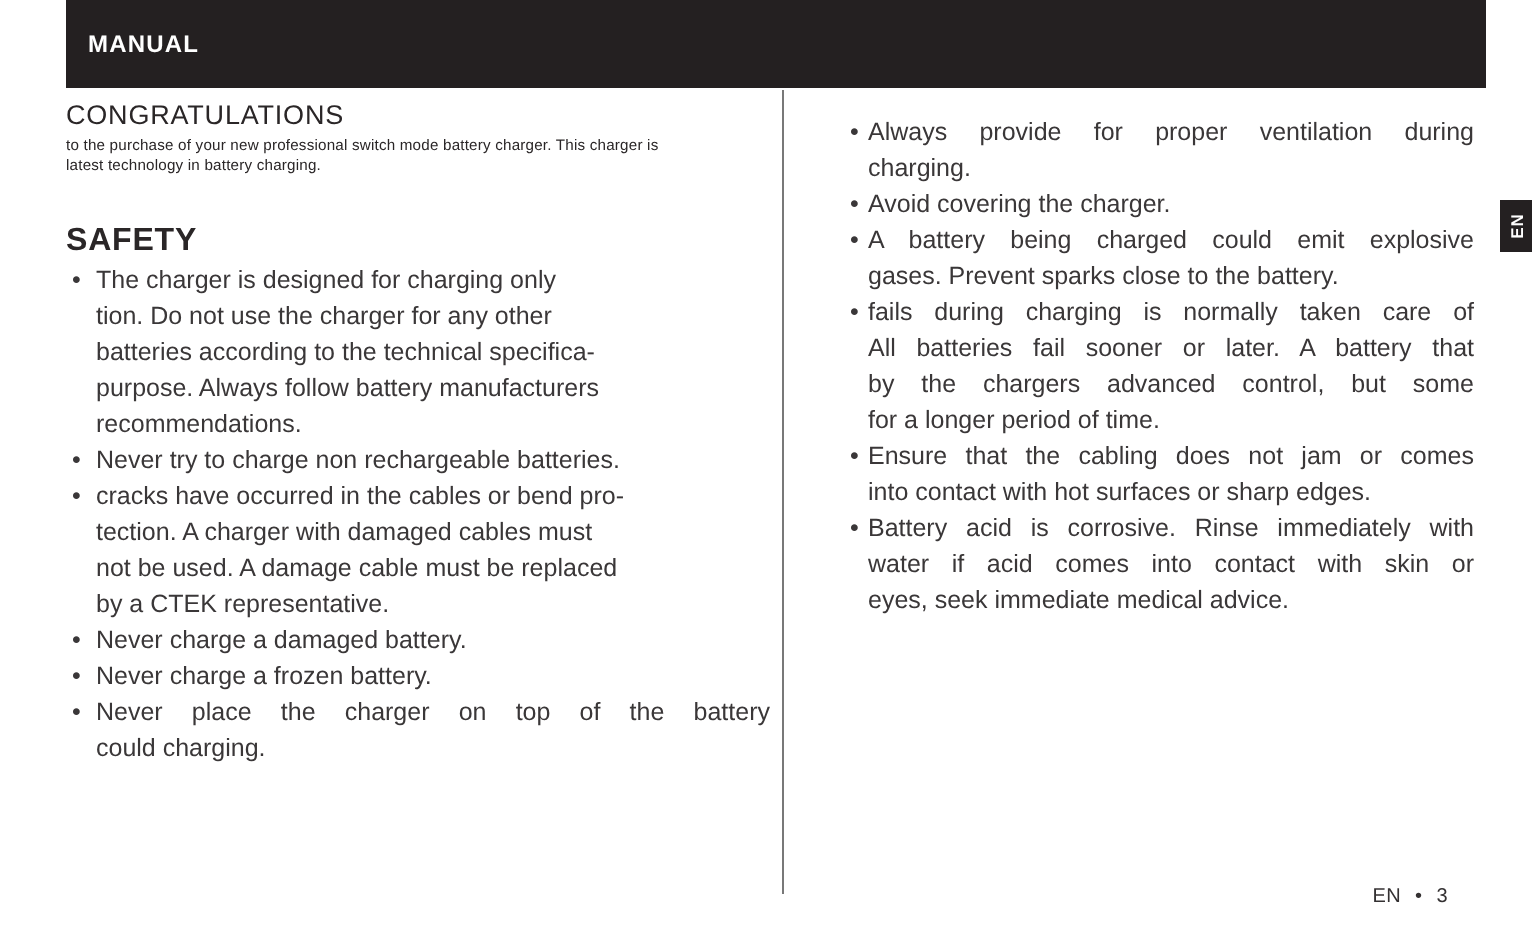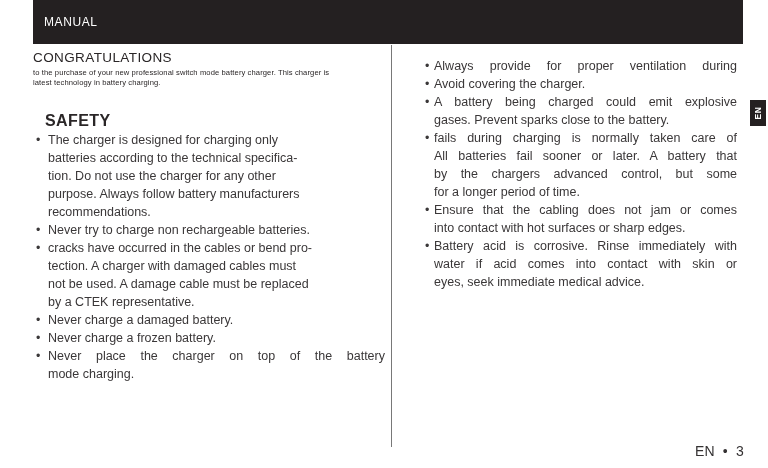--- a/index.html
+++ b/index.html
@@ -7,53 +7,53 @@
     width:768px;height:468px;position:relative;overflow:hidden;
     background:#ffffff;color:#383536;
     font-family:"Liberation Sans", sans-serif;
     -webkit-font-smoothing:antialiased;
   }
   .topbar{
     position:absolute;left:33px;top:0;width:710px;height:44px;
     background:#242021;color:#ffffff;display:flex;align-items:center;
   }
   .topbar .title{
-    font-weight:normal;font-size:12px;letter-spacing:.6px;padding-left:11px;
+    font-weight:bold;font-size:12px;letter-spacing:.6px;padding-left:11px;
   }
   .divider{
     position:absolute;left:391px;top:45px;width:1px;height:402px;background:#787878;
   }
   .col-left{position:absolute;left:33px;top:44px;width:352px}
   .col-right{position:absolute;left:422px;top:44px;width:315px;padding-top:13px}
   .congrats-h{
     font-size:13.5px;font-weight:normal;letter-spacing:.4px;color:#2a2627;
     margin:6px 0 3px 0;
   }
   .fineprint{font-size:7.6px;line-height:10px;color:#2a2627;letter-spacing:.1px}
   .fineprint .ln{white-space:nowrap}
   .safety-h{
     font-size:16px;font-weight:bold;letter-spacing:.4px;color:#2a2627;
-    margin:24px 0 1px 12px;
+    margin:24px 0 1px 0;
   }
   .bullets{font-size:12.5px;line-height:18px;color:#3a3738}
   .bullet{display:flex}
   .bullet .dot{flex:none;padding-left:3px}
   .col-left .bullet .dot{width:12px}
   .col-right .bullet .dot{width:9px}
   .bullet .body{flex:1;min-width:0}
   .ln.stretch{text-align:justify;text-align-last:justify;text-justify:inter-word}
   .side-tab{
     position:absolute;left:750px;top:100px;width:16px;height:26px;
     background:#242021;color:#ffffff;display:flex;align-items:center;justify-content:center;
   }
   .side-tab .lbl{
     transform:rotate(-90deg);font-size:8.5px;font-weight:bold;letter-spacing:.5px;
   }
   .footer{
-    position:absolute;right:24px;top:443px;font-size:14px;color:#343132;
+    position:absolute;right:44px;top:443px;font-size:10px;color:#343132;
     word-spacing:4px;letter-spacing:.2px;
   }
 </style>
 </head>
 <body>
 
 <header class="topbar">
   <span class="title">MANUAL</span>
 </header>
 
@@ -64,22 +64,22 @@
   <div class="fineprint" id="fineprint">
       <div class="ln">to the purchase of your new professional switch mode battery charger. This charger is</div>
       <div class="ln">latest technology in battery charging.</div>
     </div>
   <h1 class="safety-h">SAFETY</h1>
   <div class="bullets" id="left-bullets">
       <div class="bullet">
         <span class="dot">•</span>
         <div class="body">
           <div class="ln">The charger is designed for charging only</div>
+          <div class="ln">tion. Do not use the charger for any other</div>
           <div class="ln">batteries according to the technical specifica-</div>
-          <div class="ln">tion. Do not use the charger for any other</div>
           <div class="ln">purpose. Always follow battery manufacturers</div>
           <div class="ln">recommendations.</div>
         </div>
       </div>
       <div class="bullet">
         <span class="dot">•</span>
         <div class="body">
           <div class="ln">Never try to charge non rechargeable batteries.</div>
         </div>
       </div>
@@ -101,32 +101,33 @@
       <div class="bullet">
         <span class="dot">•</span>
         <div class="body">
           <div class="ln">Never charge a frozen battery.</div>
         </div>
       </div>
       <div class="bullet">
         <span class="dot">•</span>
         <div class="body">
           <div class="ln stretch">Never place the charger on top of the battery</div>
-          <div class="ln">mode charging.</div>
+          <div class="ln">could charging.</div>
         </div>
       </div>
     </div>
 </section>
 
 <section class="col-right">
   <div class="bullets" id="right-bullets">
       <div class="bullet">
         <span class="dot">•</span>
         <div class="body">
           <div class="ln stretch">Always provide for proper ventilation during</div>
+          <div class="ln">charging.</div>
         </div>
       </div>
       <div class="bullet">
         <span class="dot">•</span>
         <div class="body">
           <div class="ln">Avoid covering the charger.</div>
         </div>
       </div>
       <div class="bullet">
         <span class="dot">•</span>

